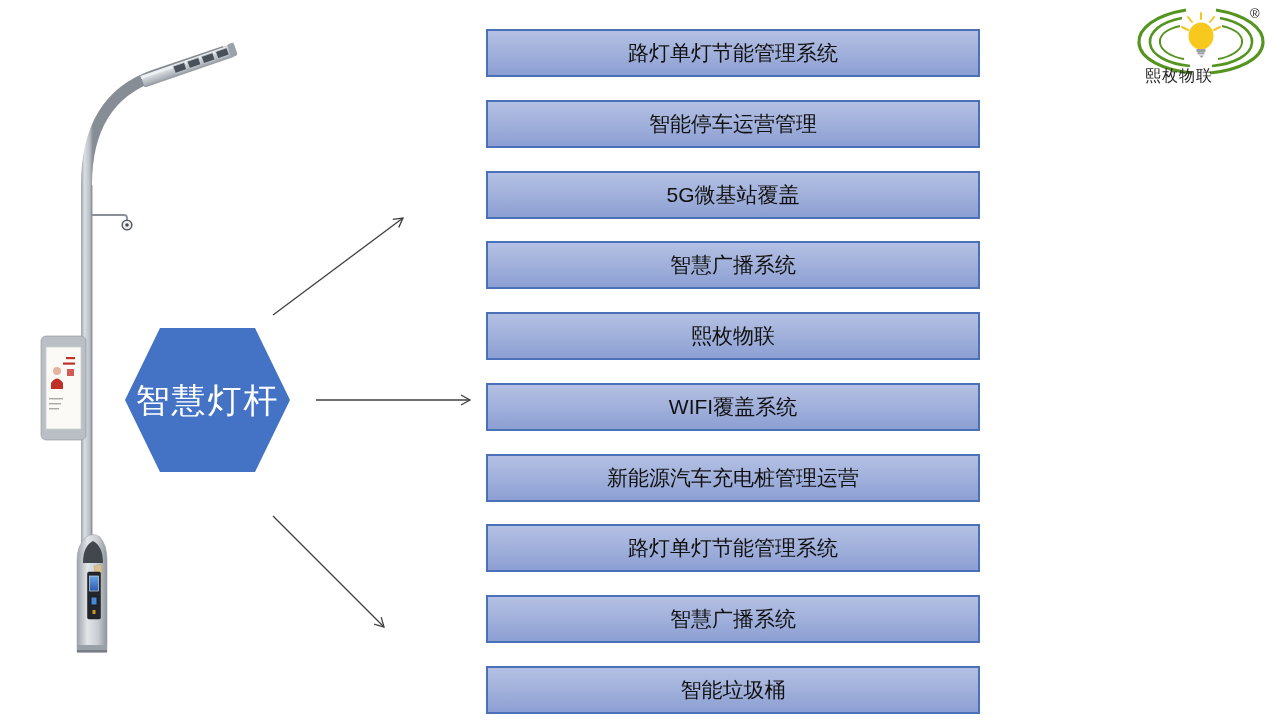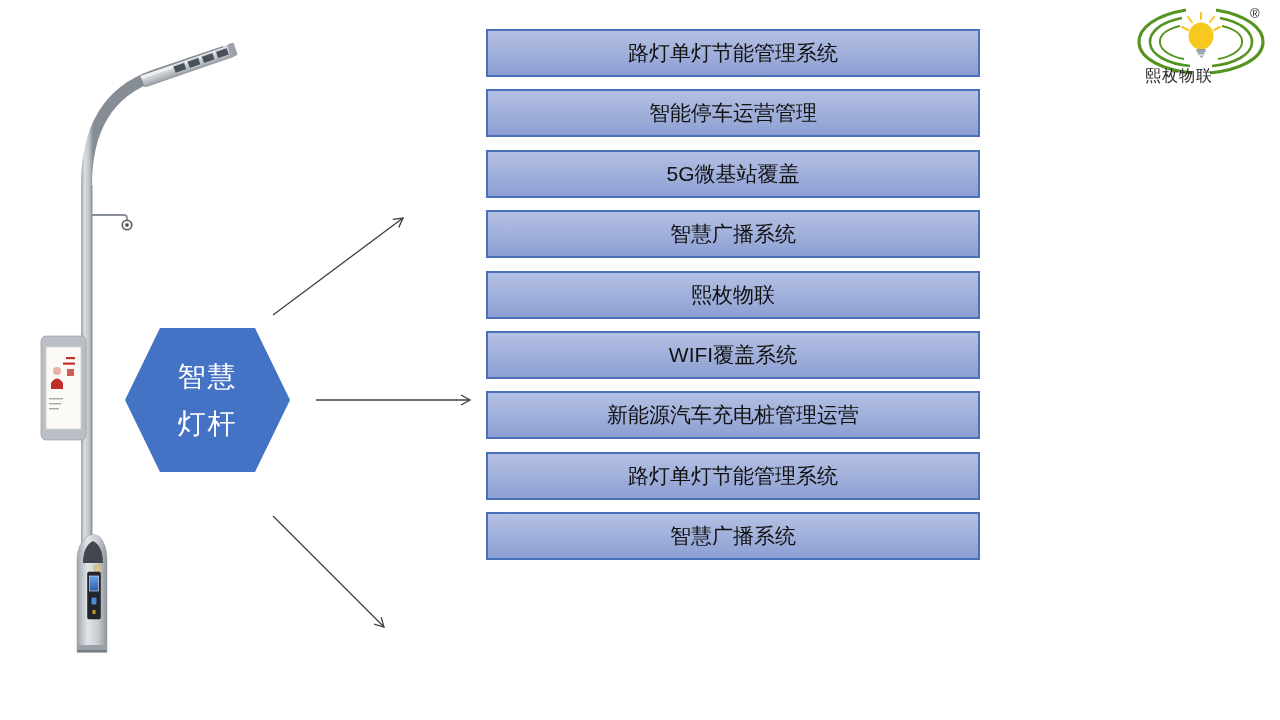--- a/index.html
+++ b/index.html
@@ -4,26 +4,26 @@
 <style>
   html,body{margin:0;padding:0;background:#ffffff;}
   .slide{
     position:relative;width:1280px;height:720px;background:#ffffff;overflow:hidden;
     font-family:"Liberation Sans",sans-serif;
   }
   .art{position:absolute;left:0;top:0;}
   
   .hex-label{
     position:absolute;left:125px;top:328px;width:165px;height:144px;
-    display:flex;flex-direction:column;align-items:center;justify-content:center;
-    color:#ffffff;font-size:28px;line-height:47px;letter-spacing:2px;
+    display:flex;flex-direction:row;align-items:center;justify-content:center;
+    color:#ffffff;font-size:34px;line-height:47px;letter-spacing:2px;
   }
   
   .boxes{
-    position:absolute;left:486px;top:29px;width:494px;height:531px;
+    position:absolute;left:486px;top:29px;width:494px;height:685px;
     display:flex;flex-direction:column;justify-content:space-between;
   }
   .fbox{
     box-sizing:border-box;height:48px;
     border:2px solid #4a70b8;
     background:linear-gradient(180deg,#b4c0e3 0%,#a3b2dc 45%,#8c9fd3 100%);
     display:flex;align-items:center;justify-content:center;
     font-size:21px;color:#111111;
   }
   
@@ -135,20 +135,21 @@
   <div class="boxes">
     <div class="fbox">路灯单灯节能管理系统</div>
     <div class="fbox">智能停车运营管理</div>
     <div class="fbox">5G微基站覆盖</div>
     <div class="fbox">智慧广播系统</div>
     <div class="fbox">熙枚物联</div>
     <div class="fbox">WIFI覆盖系统</div>
     <div class="fbox">新能源汽车充电桩管理运营</div>
     <div class="fbox">路灯单灯节能管理系统</div>
     <div class="fbox">智慧广播系统</div>
+    <div class="fbox">智能垃圾桶</div>
   </div>
 
   <svg class="logo-wrap" width="150" height="96" viewBox="0 0 150 96">
     <g fill="none" stroke="#55941f">
       <path d="M 58,8 C 28,13 10,26 11,41 C 12,57 35,68 64,71" stroke-width="3.2"></path>
       <path d="M 54,16 C 33,20 21,30 22,41 C 23,53 40,62 62,64" stroke-width="2.6"></path>
       <path d="M 52,24 C 39,27 31,33 32,41 C 33,49 44,55 56,57" stroke-width="2"></path>
       <path d="M 88,8 C 118,13 136,26 135,41 C 134,57 111,68 82,71" stroke-width="3.2"></path>
       <path d="M 92,16 C 113,20 125,30 124,41 C 123,53 106,62 84,64" stroke-width="2.6"></path>
       <path d="M 94,24 C 107,27 115,33 114,41 C 113,49 102,55 90,57" stroke-width="2"></path>

